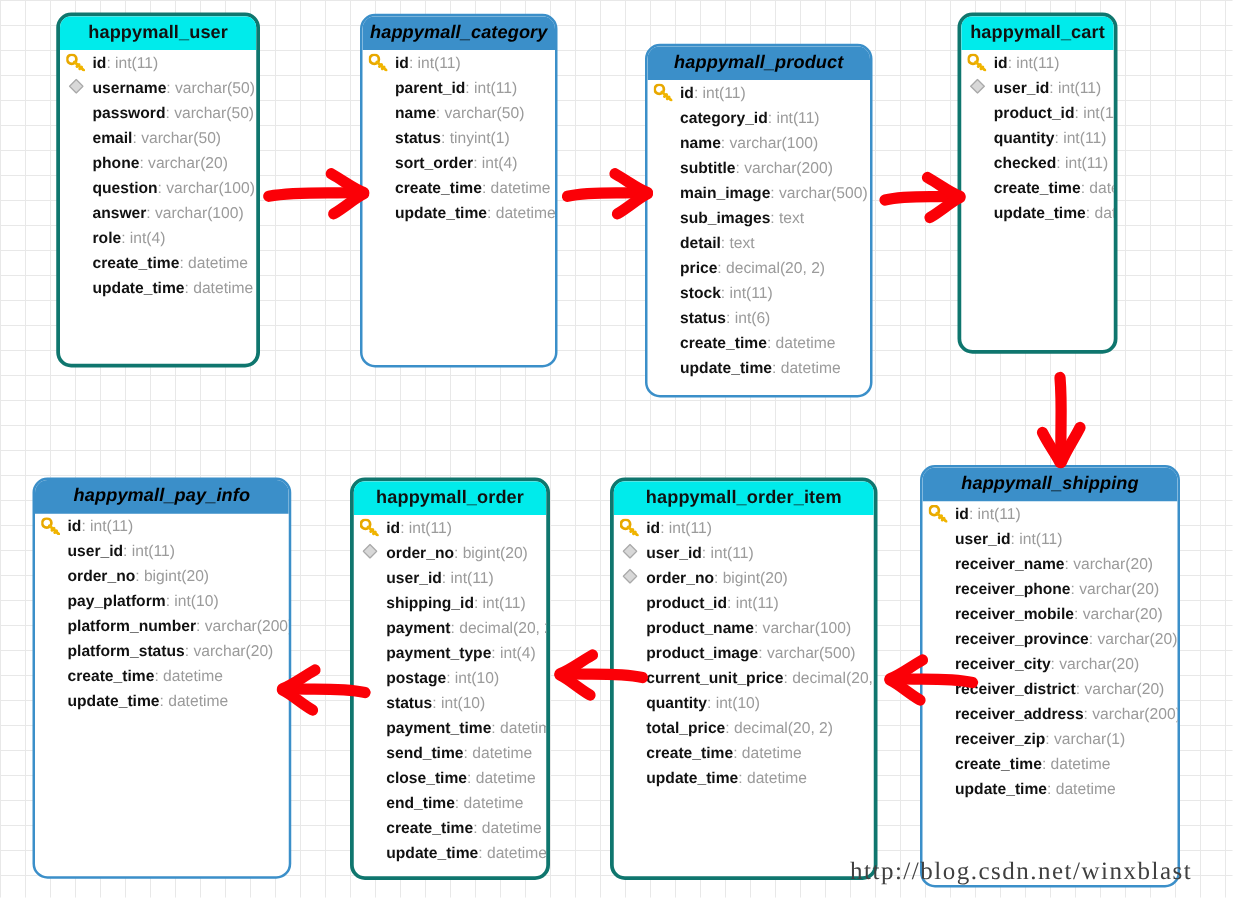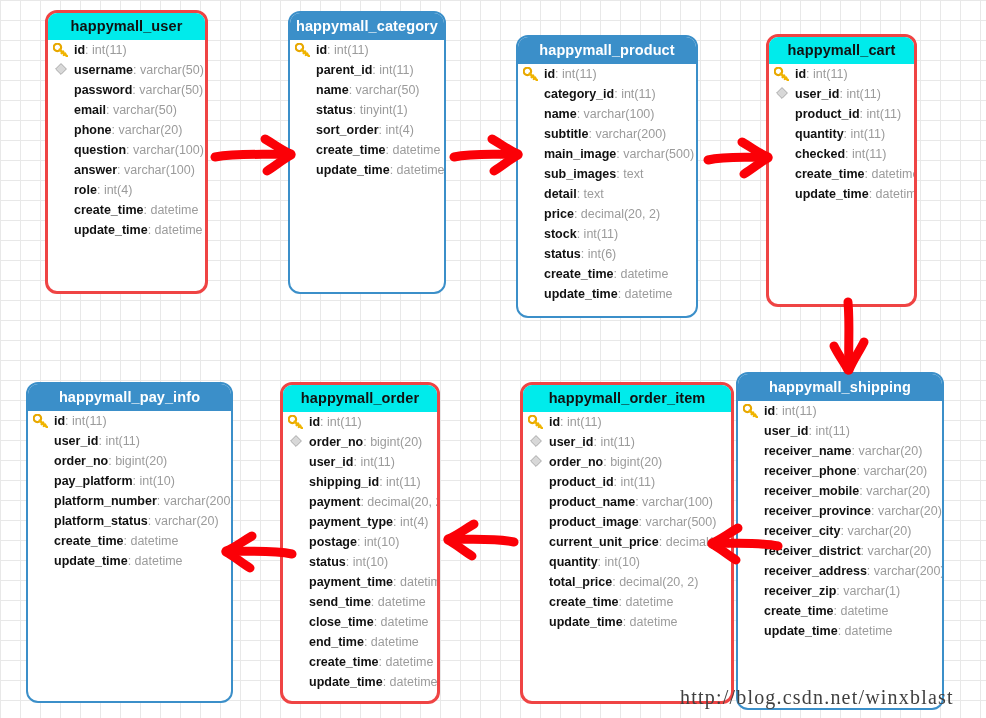--- a/index.html
+++ b/index.html
@@ -15,34 +15,34 @@
   .canvas{position:absolute;left:0;top:0;width:986px;height:718px;}
 
   
   .entity{
     position:absolute;
     background:#ffffff;
     border-radius:12px;
     box-sizing:border-box;
     overflow:hidden;
   }
-  .entity.cyan{border:3px solid #ef4444;}
+  .entity.cyan{border:3px solid #0f766e;}
   .entity.blue{border:2px solid #3b8fc9;}
 
   .ent-header{
     text-align:center;
     font-weight:bold;
     font-size:14.5px;
     line-height:27px;
     height:27px;
     letter-spacing:.1px;
     white-space:nowrap;
   }
   .cyan .ent-header{background:#00ebeb;color:#111111;}
-  .blue .ent-header{background:#3b8fc9;color:#ffffff;}
+  .blue .ent-header{background:#3b8fc9;color:#000000;font-style:italic;}
 
   .ent-body{padding:0 0 0 0;}
 
   .field{
     position:relative;
     height:20px;
     line-height:20px;
     font-size:12.5px;
     white-space:nowrap;
     padding-left:26px;
@@ -140,21 +140,21 @@
           <div class="field"><span class="fname">main_image</span><span class="ftype">: </span><span class="ftype">varchar(500)</span></div>
           <div class="field"><span class="fname">sub_images</span><span class="ftype">: </span><span class="ftype">text</span></div>
           <div class="field"><span class="fname">detail</span><span class="ftype">: </span><span class="ftype">text</span></div>
           <div class="field"><span class="fname">price</span><span class="ftype">: </span><span class="ftype">decimal(20, 2)</span></div>
           <div class="field"><span class="fname">stock</span><span class="ftype">: </span><span class="ftype">int(11)</span></div>
           <div class="field"><span class="fname">status</span><span class="ftype">: </span><span class="ftype">int(6)</span></div>
           <div class="field"><span class="fname">create_time</span><span class="ftype">: </span><span class="ftype">datetime</span></div>
           <div class="field"><span class="fname">update_time</span><span class="ftype">: </span><span class="ftype">datetime</span></div>
         </div>
       </div>
-      <div class="entity cyan" style="left: 766px; top: 10px; width: 151px; height: 273px; margin-top: 24px;">
+      <div class="entity cyan" style="left: 766px; top: 10px; width: 128px; height: 273px;">
         <div class="ent-header">happymall_cart</div>
         <div class="ent-body">
           <div class="field"><span class="ico">
               <svg width="15" height="14" viewBox="0 0 15 14">
                 <circle cx="4.4" cy="4.4" r="3.7" fill="none" stroke="#e8a800" stroke-width="2.2"></circle>
                 <circle cx="4.4" cy="4.4" r="1.3" fill="#ffffff"></circle>
                 <path d="M6.6 6.6 L14 13.2" stroke="#f0b400" stroke-width="2.4" stroke-linecap="round"></path>
                 <path d="M10.2 8.6 L8.6 10.2" stroke="#f0b400" stroke-width="2.4" stroke-linecap="round"></path>
                 <path d="M12.2 10.6 L10.8 12.0" stroke="#f0b400" stroke-width="2.4" stroke-linecap="round"></path>
               </svg>
@@ -216,21 +216,21 @@
           <div class="field"><span class="fname">postage</span><span class="ftype">: </span><span class="ftype">int(10)</span></div>
           <div class="field"><span class="fname">status</span><span class="ftype">: </span><span class="ftype">int(10)</span></div>
           <div class="field"><span class="fname">payment_time</span><span class="ftype">: </span><span class="ftype">datetime</span></div>
           <div class="field"><span class="fname">send_time</span><span class="ftype">: </span><span class="ftype">datetime</span></div>
           <div class="field"><span class="fname">close_time</span><span class="ftype">: </span><span class="ftype">datetime</span></div>
           <div class="field"><span class="fname">end_time</span><span class="ftype">: </span><span class="ftype">datetime</span></div>
           <div class="field"><span class="fname">create_time</span><span class="ftype">: </span><span class="ftype">datetime</span></div>
           <div class="field"><span class="fname">update_time</span><span class="ftype">: </span><span class="ftype">datetime</span></div>
         </div>
       </div>
-      <div class="entity cyan" style="left: 488px; top: 382px; width: 214px; height: 322px; margin-left: 32px;">
+      <div class="entity cyan" style="left: 488px; top: 382px; width: 214px; height: 322px;">
         <div class="ent-header">happymall_order_item</div>
         <div class="ent-body">
           <div class="field"><span class="ico">
               <svg width="15" height="14" viewBox="0 0 15 14">
                 <circle cx="4.4" cy="4.4" r="3.7" fill="none" stroke="#e8a800" stroke-width="2.2"></circle>
                 <circle cx="4.4" cy="4.4" r="1.3" fill="#ffffff"></circle>
                 <path d="M6.6 6.6 L14 13.2" stroke="#f0b400" stroke-width="2.4" stroke-linecap="round"></path>
                 <path d="M10.2 8.6 L8.6 10.2" stroke="#f0b400" stroke-width="2.4" stroke-linecap="round"></path>
                 <path d="M12.2 10.6 L10.8 12.0" stroke="#f0b400" stroke-width="2.4" stroke-linecap="round"></path>
               </svg>

